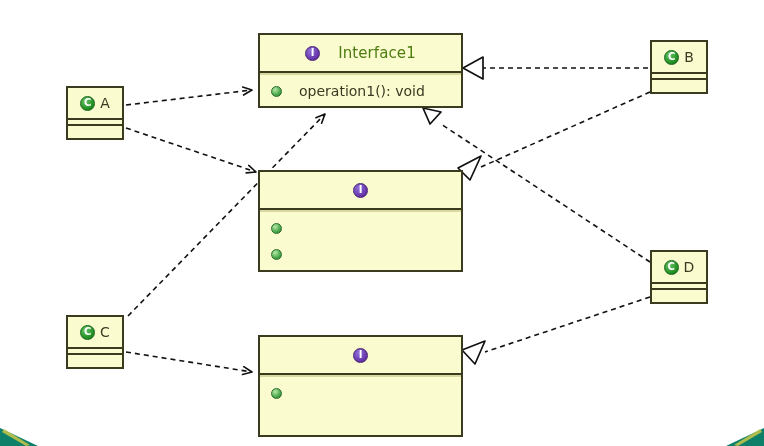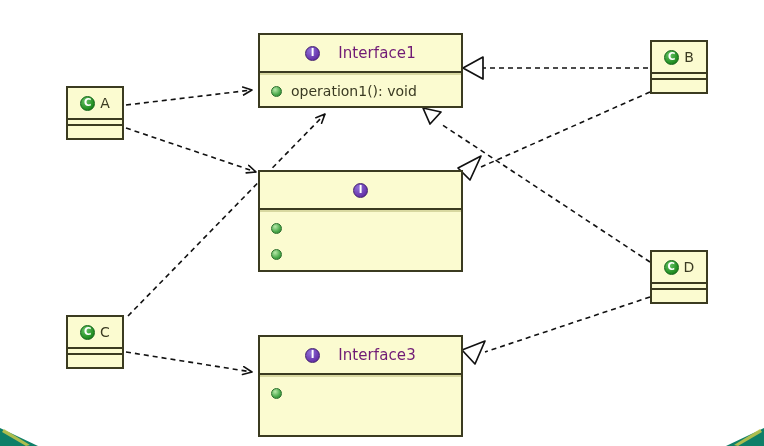--- a/index.html
+++ b/index.html
@@ -36,34 +36,34 @@
     height: 38px;
     display: flex;
     align-items: center;
     justify-content: center;
     gap: 7px;
     border-bottom: 2px solid #3b3b20;
     box-sizing: border-box;
   }
   .iface-title-text {
     font-size: 15px;
-    color: #701a75;
+    color: #4d7c0f;
     letter-spacing: 0.1px;
     white-space: nowrap;
     margin-left: 11px;
   }
   .iface-ops {
     border-top: 2px solid #d8d8a0;
     box-sizing: border-box;
     padding: 3px 0 3px 0;
   }
   .op-row {
     display: flex;
     align-items: center;
-    gap: 9px;
+    gap: 17px;
     padding: 2px 0 2px 11px;
     height: 22px;
   }
   .op-text {
     font-size: 14px;
     color: #3a3a22;
     white-space: nowrap;
   }
 
   
@@ -217,21 +217,20 @@
       </div>
       <div class="op-row">
         <span class="icon-op"></span>
       </div>
     </div>
   </div>
 
   <div class="iface" style="left:258px; top:335px; width:205px; height:102px;">
     <div class="iface-title">
       <span class="icon-iface">I</span>
-      <span class="iface-title-text">Interface3</span>
     </div>
     <div class="iface-ops">
       <div class="op-row">
         <span class="icon-op"></span>
       </div>
     </div>
   </div>
 
   <div class="cls" style="left:66px; top:86px; height:54px;">
     <div class="cls-title">

